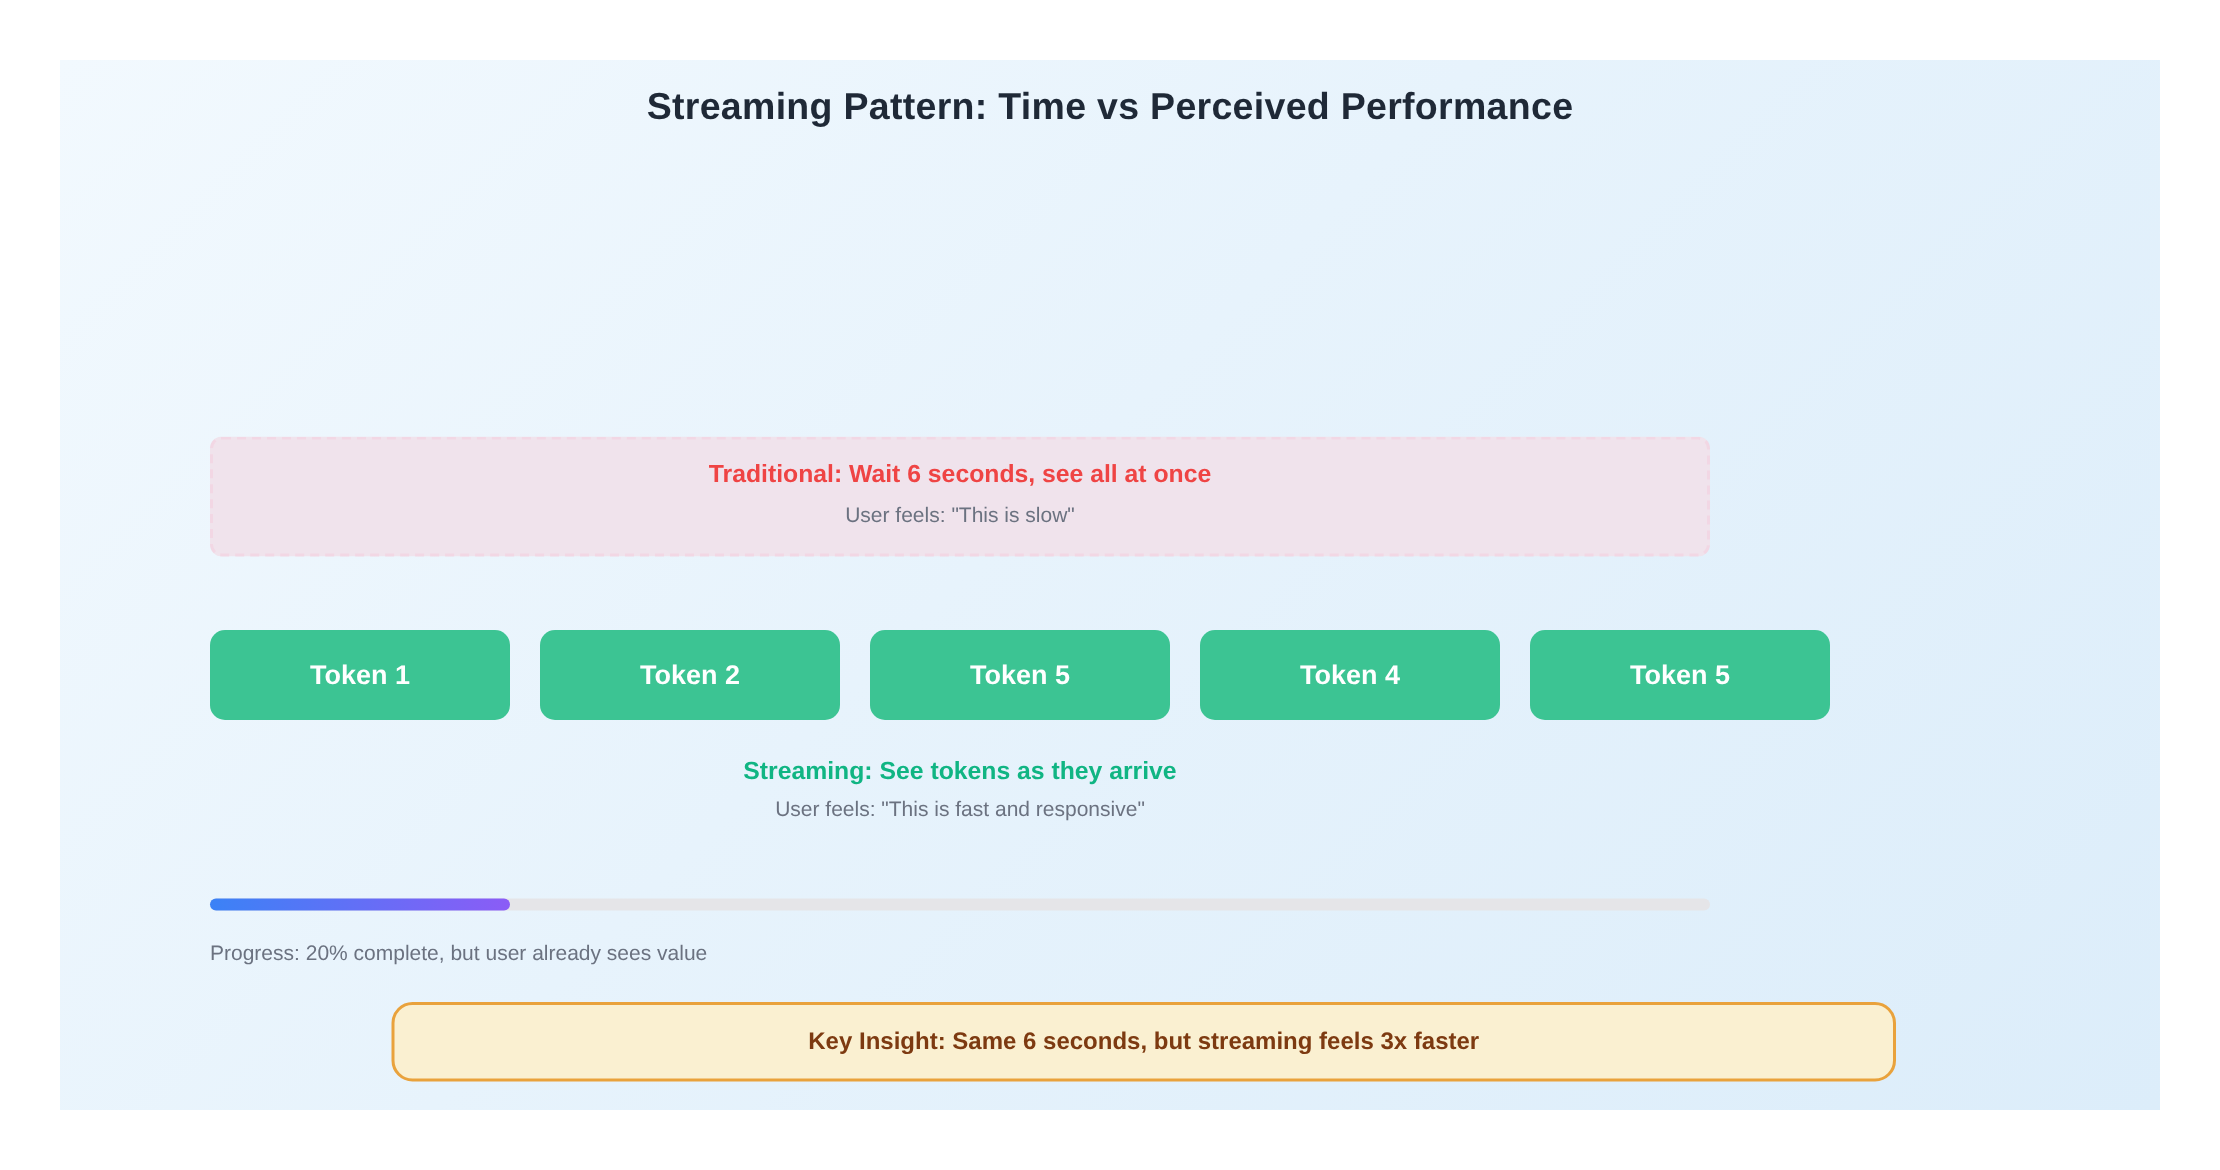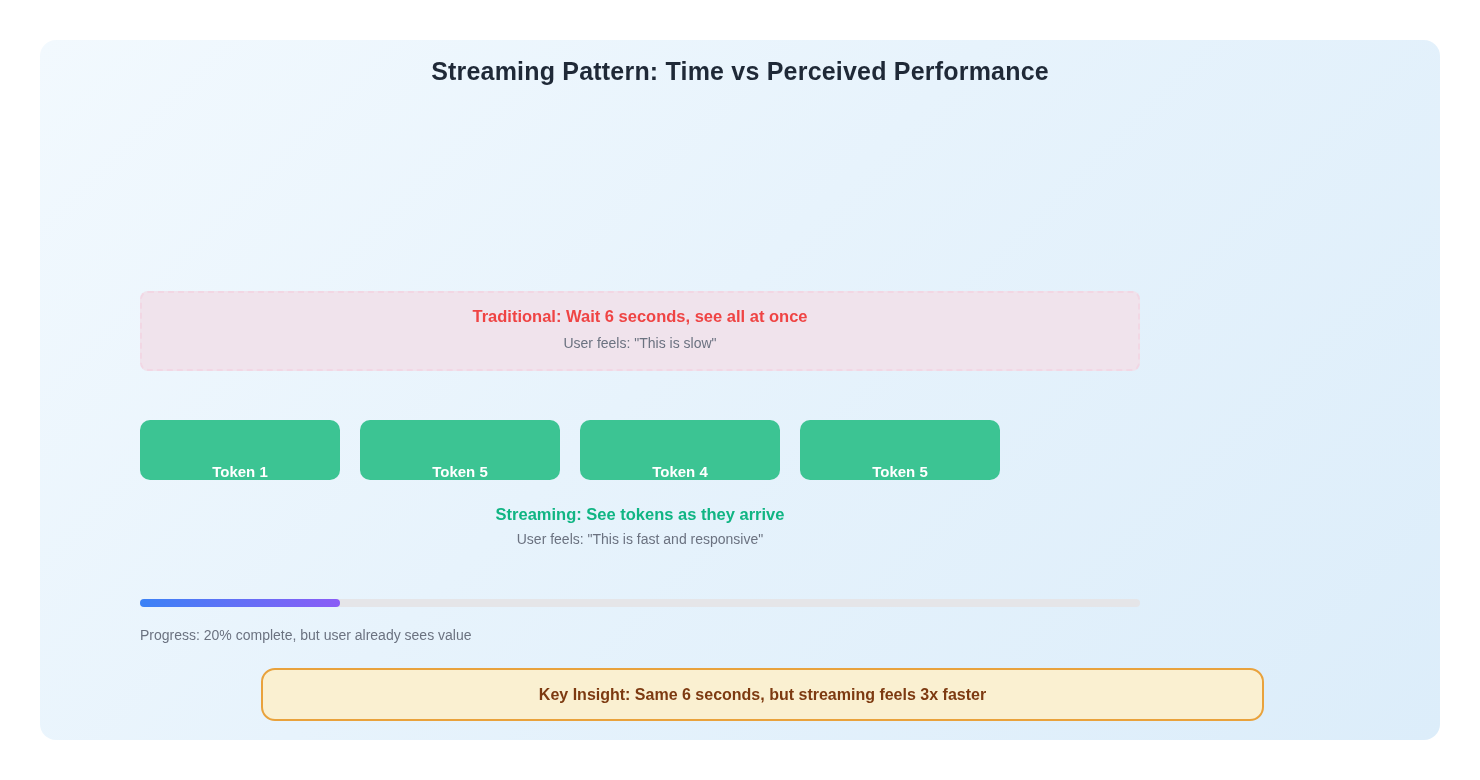--- a/index.html
+++ b/index.html
@@ -1,15 +1,15 @@
 <!DOCTYPE html>
 <html><head>
 <meta charset="utf-8">
 <style>
-  * { margin: 0; padding: 0; box-sizing: border-box; border-radius: 16px; }
+  * { margin: 0; padding: 0; box-sizing: border-box; }
   html, body {
     width: 1480px; height: 780px;
     background: #ffffff;
     font-family: "Liberation Sans", sans-serif;
     overflow: hidden;
   }
   .panel {
     position: absolute;
     left: 40px; top: 40px;
     width: 1400px; height: 700px;
@@ -68,24 +68,24 @@
     color: #6b7280;
   }
   
   .token-row { position: absolute; left: 100px; top: 380px; width: 1200px; height: 60px; }
   .token-box {
     position: absolute; top: 0;
     width: 200px; height: 60px;
     background: #3cc493;
     border-radius: 10px;
     display: flex;
-    align-items: flex-end;
+    align-items: center;
     justify-content: center;
     color: #ffffff;
-    font-size: 15px;
+    font-size: 18px;
     font-weight: bold;
   }
   .token-box:nth-child(1) { left: 0; }
   .token-box:nth-child(2) { left: 220px; }
   .token-box:nth-child(3) { left: 440px; }
   .token-box:nth-child(4) { left: 660px; }
   .token-box:nth-child(5) { left: 880px; }
   
   .streaming-heading {
     position: absolute;
@@ -156,20 +156,23 @@
   <div class="traditional-box">
     <div class="traditional-heading">Traditional: Wait 6 seconds, see all at once</div>
     <div class="traditional-subtext">User feels: "This is slow"</div>
   </div>
 
   <div class="token-row">
     <div class="token-box">
         <span>Token 1</span>
       </div>
     <div class="token-box">
+        <span>Token 2</span>
+      </div>
+    <div class="token-box">
         <span>Token 5</span>
       </div>
     <div class="token-box">
         <span>Token 4</span>
       </div>
     <div class="token-box">
         <span>Token 5</span>
       </div>
   </div>
 

